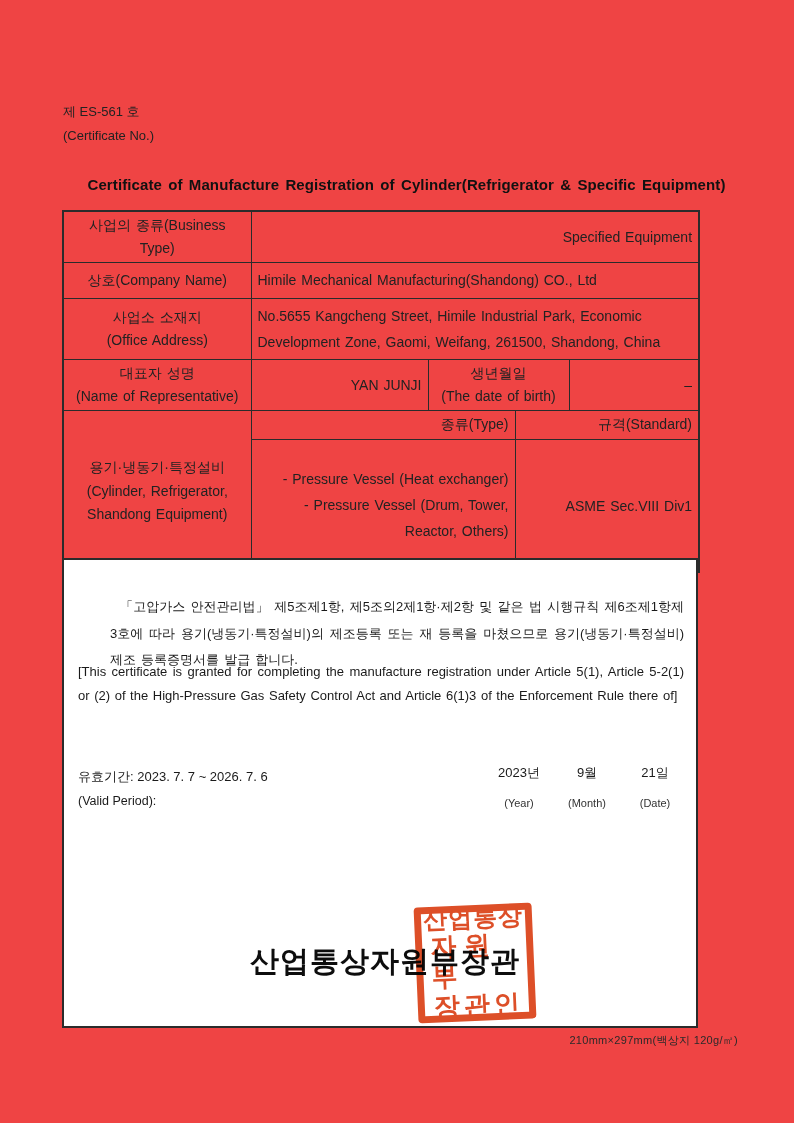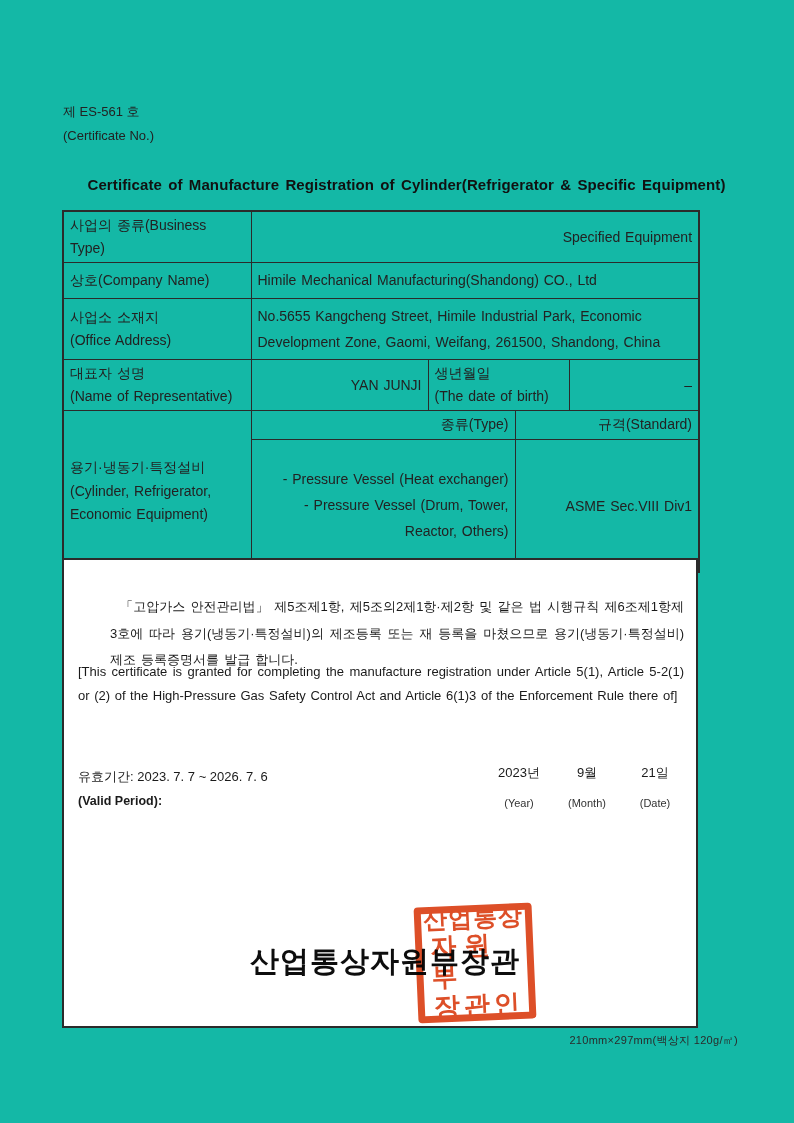--- a/index.html
+++ b/index.html
@@ -4,21 +4,21 @@
 <style>
   * { margin: 0; padding: 0; box-sizing: border-box; }
   html, body { background: #fff; }
   body {
     width: 794px; height: 1123px;
     font-family: "Liberation Sans", "DejaVu Sans", sans-serif;
     color: #1c1c1c;
     position: relative;
     overflow: hidden;
   }
-  .page { position: absolute; inset: 0; background: #14b8a6; }
+  .page { position: absolute; inset: 0; background: #ef4444; }
 
   .cert-no { position: absolute; left: 63px; top: 100px; font-size: 13px; line-height: 1.85; color: #222; }
 
   .title-ko {
     position: absolute; left: 0; top: 146px; width: 100%;
     text-align: center; font-size: 23px; font-weight: bold; color: #111;
     letter-spacing: 0.5px;
   }
   .title-en {
     position: absolute; left: 0; top: 176px; width: 100%;
@@ -31,21 +31,21 @@
     border-collapse: collapse; table-layout: fixed;
     font-size: 14px; color: #222;
   }
   table.info-table td {
     border: 1.5px solid #2b2b2b;
     padding: 2px 6px;
     vertical-align: middle;
     word-spacing: 1px;
   }
   table.info-table { border: 2px solid #2b2b2b; }
-  td.lbl { line-height: 1.65; }
+  td.lbl { text-align: center; line-height: 1.65; }
   td.val-center { text-align: right; }
   td.val-left { text-align: left; padding-left: 16px; line-height: 1.9; }
   .line { display: block; }
 
   .lower-box {
     position: absolute; left: 62px; top: 558px; width: 636px; height: 470px;
     border: 2px solid #2b2b2b; background: #fff;
   }
   .body-ko {
     position: absolute; left: 14px; right: 12px; top: 34px;
@@ -59,21 +59,21 @@
   }
   .date-row {
     position: absolute; top: 172px; right: 18px;
     display: flex; gap: 22px;
   }
   .date-col { text-align: center; min-width: 46px; }
   .date-col .v { font-size: 13px; color: #1a1a1a; margin-top: 32px; }
   .date-col .u { font-size: 11px; color: #333; margin-top: 15px; }
 
   .valid { position: absolute; left: 14px; top: 204px; font-size: 13px; line-height: 1.95; color: #1a1a1a; }
-  .valid .en-line { font-size: 12.5px; font-weight: bold; }
+  .valid .en-line { font-size: 12.5px; }
 
   .minister {
     position: absolute; left: 186px; top: 382px;
     font-size: 29px; font-weight: bold; letter-spacing: 1px; color: #0d0d0d;
     z-index: 1; white-space: nowrap;
   }
   .seal {
     position: absolute; left: 352px; top: 345px;
     width: 118px; height: 116px;
     border: 7px solid #dd4f28; border-radius: 4px;
@@ -139,21 +139,21 @@
       <td class="lbl" colspan="2">
         <span class="line">생년월일</span>
         <span class="line">(The date of birth)</span>
       </td>
       <td class="val-center">–</td>
     </tr>
     <tr>
       <td class="lbl" rowspan="2">
         <span class="line">용기·냉동기·특정설비</span>
         <span class="line">(Cylinder, Refrigerator,</span>
-        <span class="line">Economic Equipment)</span>
+        <span class="line">Shandong Equipment)</span>
       </td>
       <td class="val-center" style="height:29px" colspan="2">종류(Type)</td>
       <td class="val-center" colspan="2">규격(Standard)</td>
     </tr>
     <tr>
       <td class="val-center" style="height:132px; line-height:1.85;" colspan="2">
         <span class="line">- Pressure Vessel (Heat exchanger)</span>
         <span class="line">- Pressure Vessel (Drum, Tower,</span>
         <span class="line">Reactor, Others)</span>
       </td>

